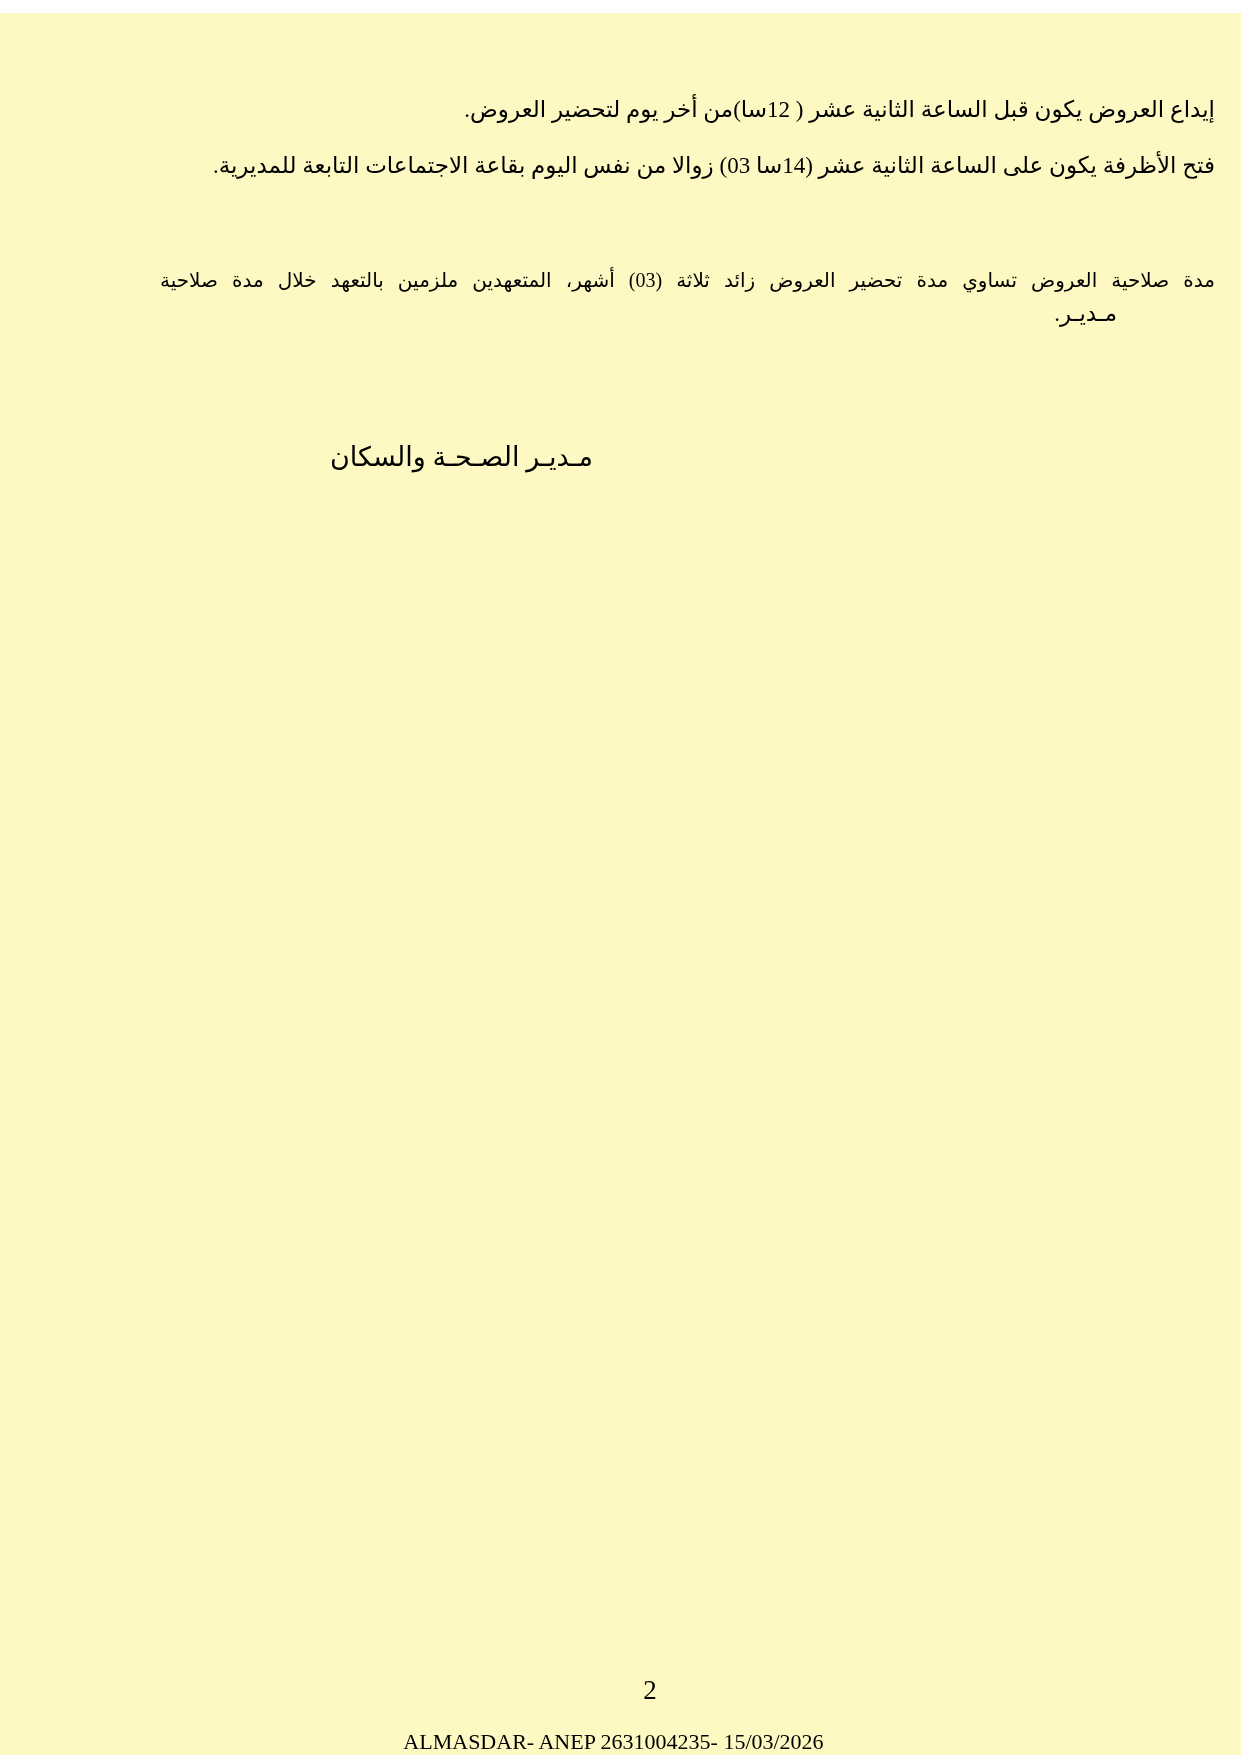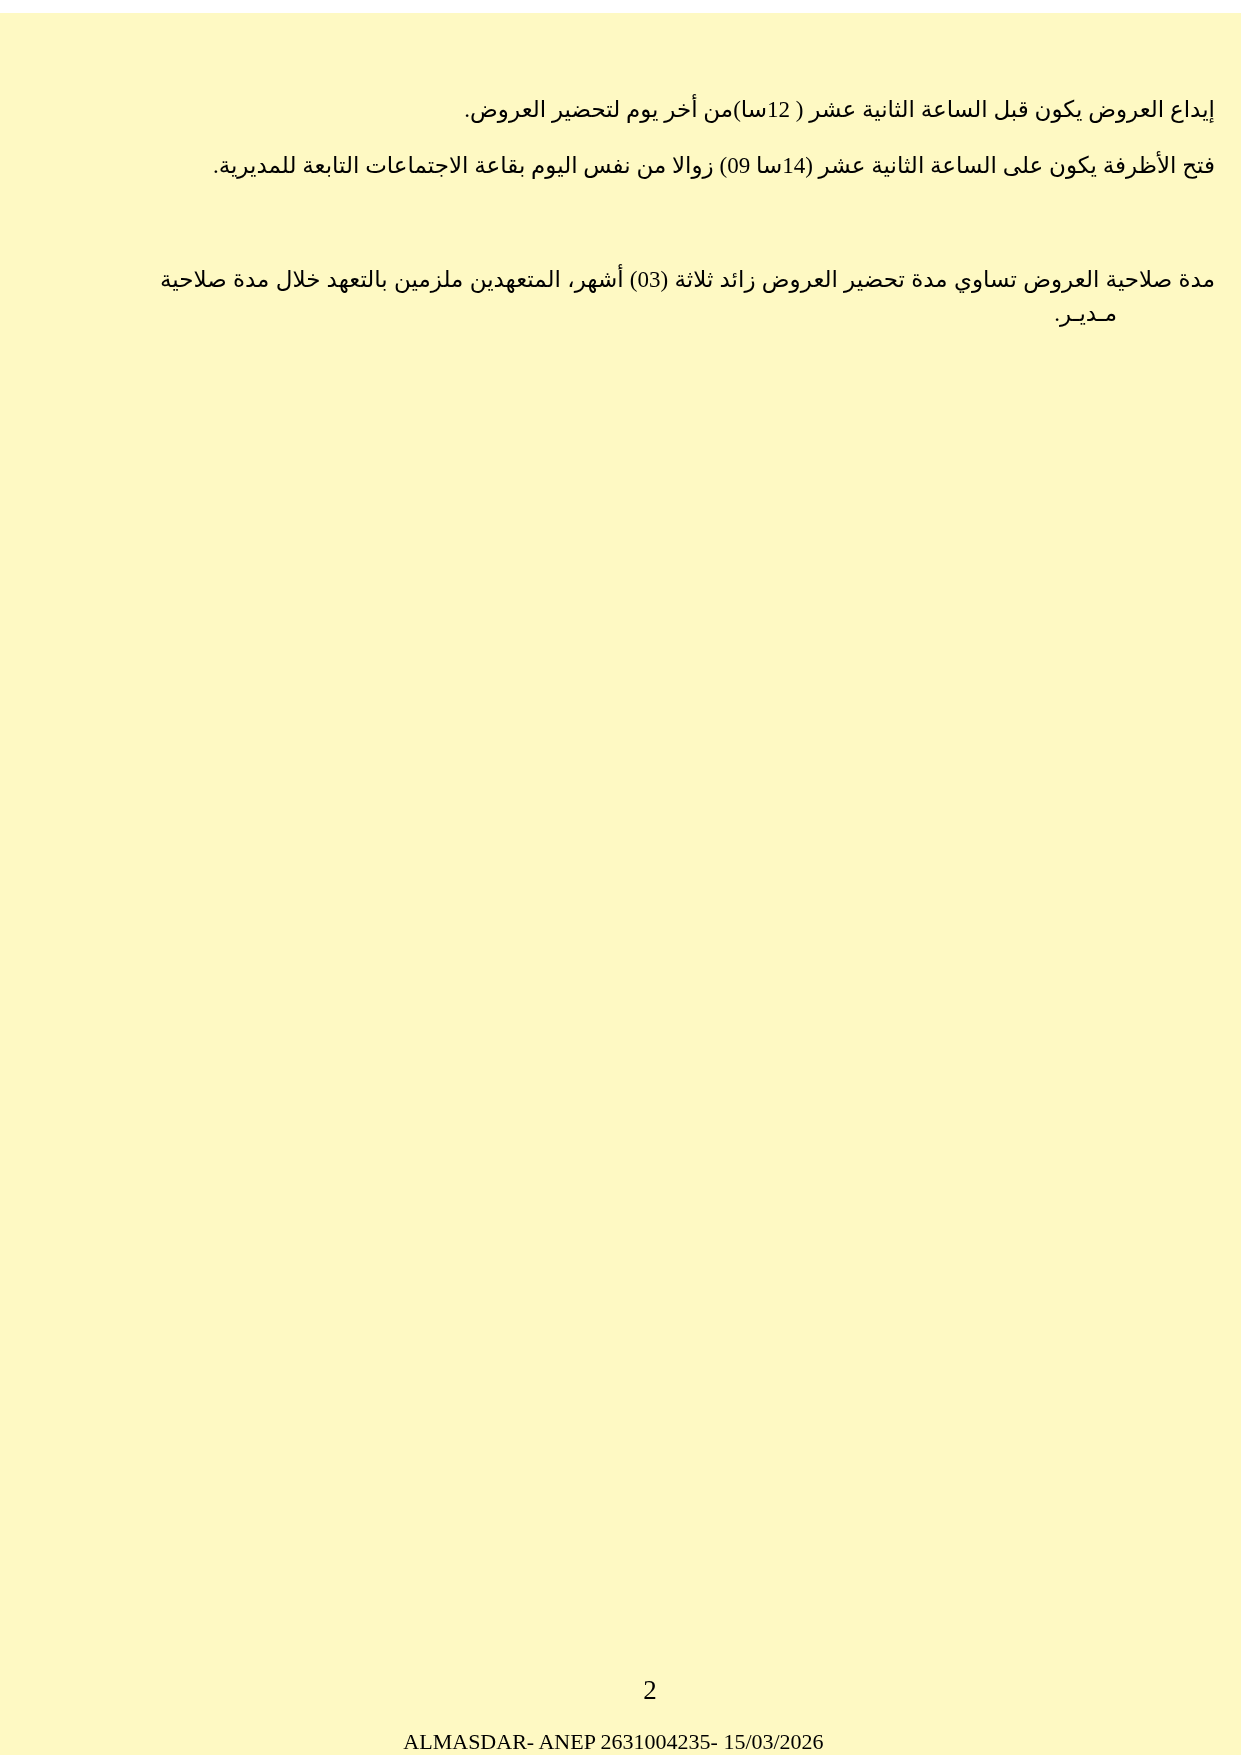--- a/index.html
+++ b/index.html
@@ -27,21 +27,21 @@
     white-space: nowrap;
     color: #000000;
   }
   .body-par-wrap-first {
     position: absolute;
     right: 26px;
     left: 160px;
     direction: rtl;
     text-align: justify;
     text-align-last: justify;
-    font-size: 23px;
+    font-size: 20px;
     line-height: 34px;
     color: #000000;
   }
   .body-par-wrap-rest {
     position: absolute;
     right: 124px;
     direction: rtl;
     text-align: right;
     font-size: 23px;
     line-height: 34px;
@@ -79,25 +79,26 @@
     color: #000000;
   }
 </style>
 </head>
 <body>
 
 <div class="page">
 
   <div class="body-par" style="top: 80px;" dir="rtl">إيداع العروض يكون قبل الساعة الثانية عشر ( 12سا)من أخر يوم لتحضير العروض.</div>
 
-  <div class="body-par" style="top: 136px;" dir="rtl">فتح الأظرفة يكون على الساعة الثانية عشر (14سا 09) زوالا من نفس اليوم بقاعة الاجتماعات التابعة للمديرية.</div>
+  <div class="body-par" style="top: 136px;" dir="rtl">فتح الأظرفة يكون على الساعة الثانية عشر (14سا 03) زوالا من نفس اليوم بقاعة الاجتماعات التابعة للمديرية.</div>
 
 
   <div class="body-par-wrap-first" style="top: 250px;" dir="rtl">مدة صلاحية العروض تساوي مدة تحضير العروض زائد ثلاثة (03) أشهر، المتعهدين ملزمين بالتعهد خلال مدة صلاحية</div>
 
   <div class="body-par-wrap-rest" style="top: 284px;" dir="rtl">مـديـر.</div>
 
+  <div class="signature" dir="rtl">مـديـر الصـحـة والسكان</div>
 
   <div class="page-number">2</div>
 
   <div class="footer-line">ALMASDAR- ANEP 2631004235- 15/03/2026</div>
 
 </div>
 
 </body></html>

